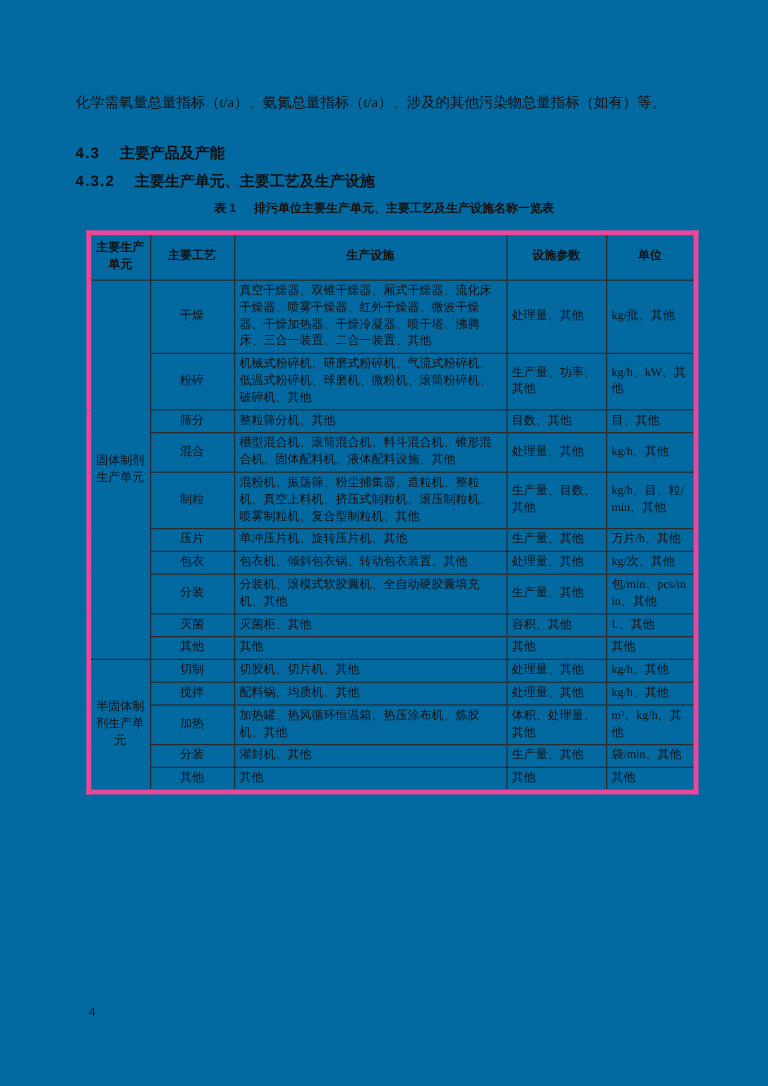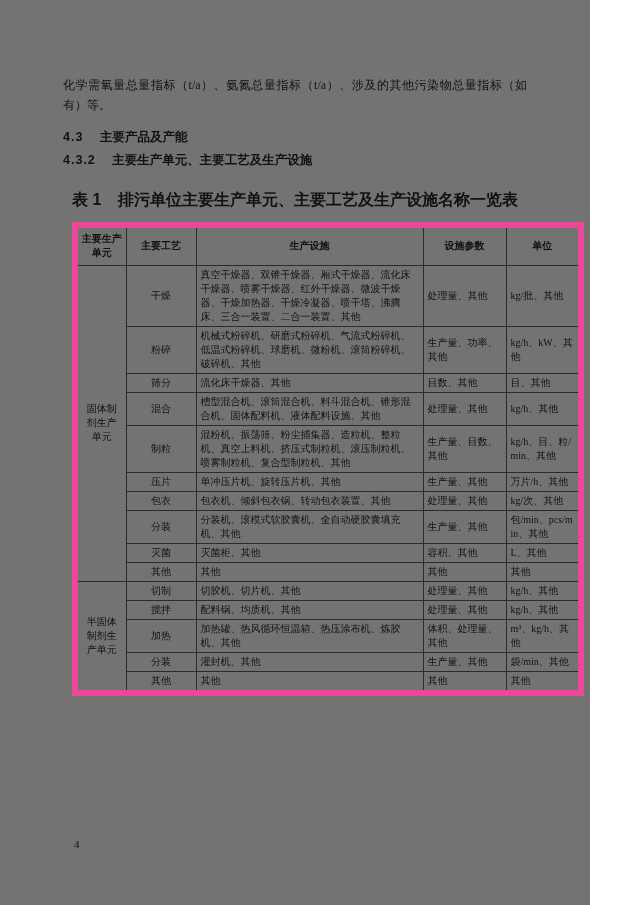--- a/index.html
+++ b/index.html
@@ -1,62 +1,62 @@
 <!DOCTYPE html>
 <html><head>
 <meta charset="utf-8">
 <style>
   * { margin: 0; padding: 0; box-sizing: border-box; }
   html, body { background: #ffffff; }
   .page {
     position: relative;
-    width: 590px;
+    width: 640px;
     height: 905px;
-    background: #737373;
+    background: #0369a1;
     color: #111111;
     font-family: "Liberation Serif", "DejaVu Serif", serif;
     padding: 76px 63px 0 63px;
     overflow: hidden;
   }
   .body-text {
     font-size: 12px;
     line-height: 19.5px;
     text-align: justify;
     color: #111111;
   }
   .indent { text-indent: 24px; }
   .heading {
     font-family: "Liberation Sans", "DejaVu Sans", sans-serif;
     font-weight: bold;
     font-size: 12.5px;
     color: #111111;
     line-height: 17px;
   }
-  .h43   { margin-top: 14px; }
+  .h43   { margin-top: 24px; }
   .h431  { margin-top: 16px; margin-bottom: 12px; }
   .h432  { margin-top: 6px;  margin-bottom: 0; }
   .heading .h-num { margin-right: 13px; letter-spacing: 1px; }
   .p431 { margin-bottom: 3px; }
   .p432 { margin-bottom: 7px; }
   .table-caption {
     font-family: "Liberation Sans", "DejaVu Sans", sans-serif;
     font-weight: bold;
-    font-size: 16px;
+    font-size: 10px;
     text-align: center;
-    margin-top: 21px;
+    margin-top: 7px;
     margin-bottom: 11px;
     color: #111111;
   }
   .table-caption .cap-label { margin-right: 12px; }
   table.prod-table {
     width: 506px;
     margin-left: 9px;
     border-collapse: collapse;
     table-layout: fixed;
-    border: 6px solid #ec4899;
+    border: 4px solid #ec4899;
     font-size: 10px;
     line-height: 14px;
     color: #111111;
   }
   table.prod-table col.c1 { width: 51px; }
   table.prod-table col.c2 { width: 70px; }
   table.prod-table col.c3 { width: 227px; }
   table.prod-table col.c4 { width: 83px; }
   table.prod-table col.c5 { width: 75px; }
   table.prod-table th, table.prod-table td {
@@ -134,21 +134,21 @@
           <td class="uom-cell">kg/批、其他</td>
         </tr>
         <tr>
           <td class="process-cell">粉碎</td>
           <td class="facility-cell">机械式粉碎机、研磨式粉碎机、气流式粉碎机、低温式粉碎机、球磨机、微粉机、滚筒粉碎机、破碎机、其他</td>
           <td class="param-cell">生产量、功率、其他</td>
           <td class="uom-cell">kg/h、kW、其他</td>
         </tr>
         <tr>
           <td class="process-cell">筛分</td>
-          <td class="facility-cell">流化床干燥器、其他</td>
+          <td class="facility-cell">整粒筛分机、其他</td>
           <td class="param-cell">目数、其他</td>
           <td class="uom-cell">目、其他</td>
         </tr>
         <tr>
           <td class="process-cell">混合</td>
           <td class="facility-cell">槽型混合机、滚筒混合机、料斗混合机、锥形混合机、固体配料机、液体配料设施、其他</td>
           <td class="param-cell">处理量、其他</td>
           <td class="uom-cell">kg/h、其他</td>
         </tr>
         <tr>

